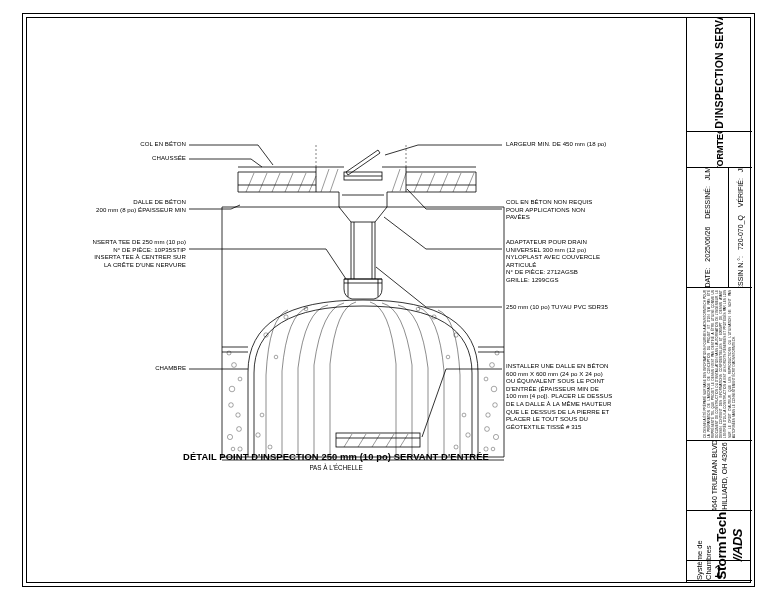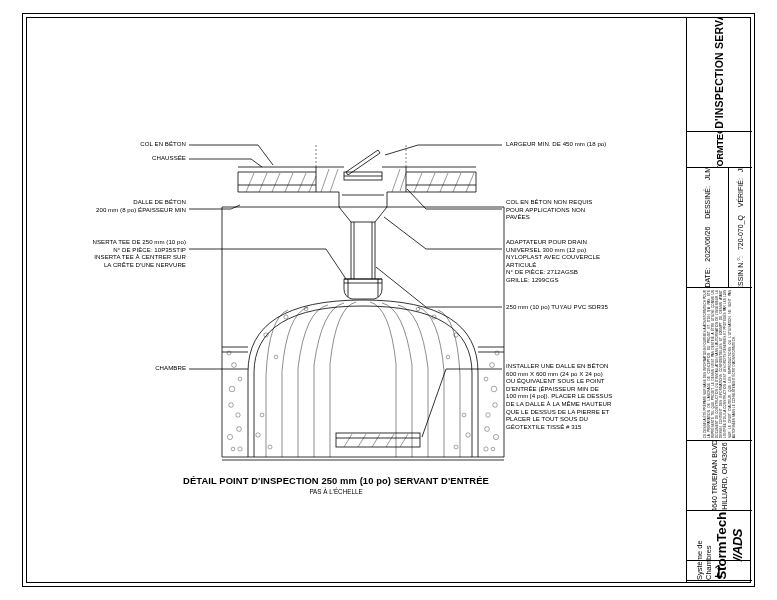--- a/index.html
+++ b/index.html
@@ -427,21 +427,21 @@
     <div class="lbl" style="left:480px; top:345px; width:175px;">INSTALLER UNE DALLE EN BÉTON
 600 mm X 600 mm (24 po X 24 po)
 OU ÉQUIVALENT SOUS LE POINT
 D'ENTRÉE (ÉPAISSEUR MIN DE
 100 mm [4 po]). PLACER LE DESSUS
 DE LA DALLE À LA MÊME HAUTEUR
 QUE LE DESSUS DE LA PIERRE ET
 PLACER LE TOUT SOUS DU
 GÉOTEXTILE TISSÉ # 315</div>
 
-    <div class="caption" style="top:458px;">
+    <div class="caption" style="top:434px;">
       <div class="c1">DÉTAIL POINT D'INSPECTION 250 mm (10 po) SERVANT D'ENTRÉE</div>
       <div class="c2">PAS À L'ÉCHELLE</div>
     </div>
 
   </div>
 
   <div class="titleblock">
 
     <div class="tb-cell tb-title">
       <div class="vert">DÉTAIL POINT D'INSPECTION SERVANT D'ENTRÉE</div>

